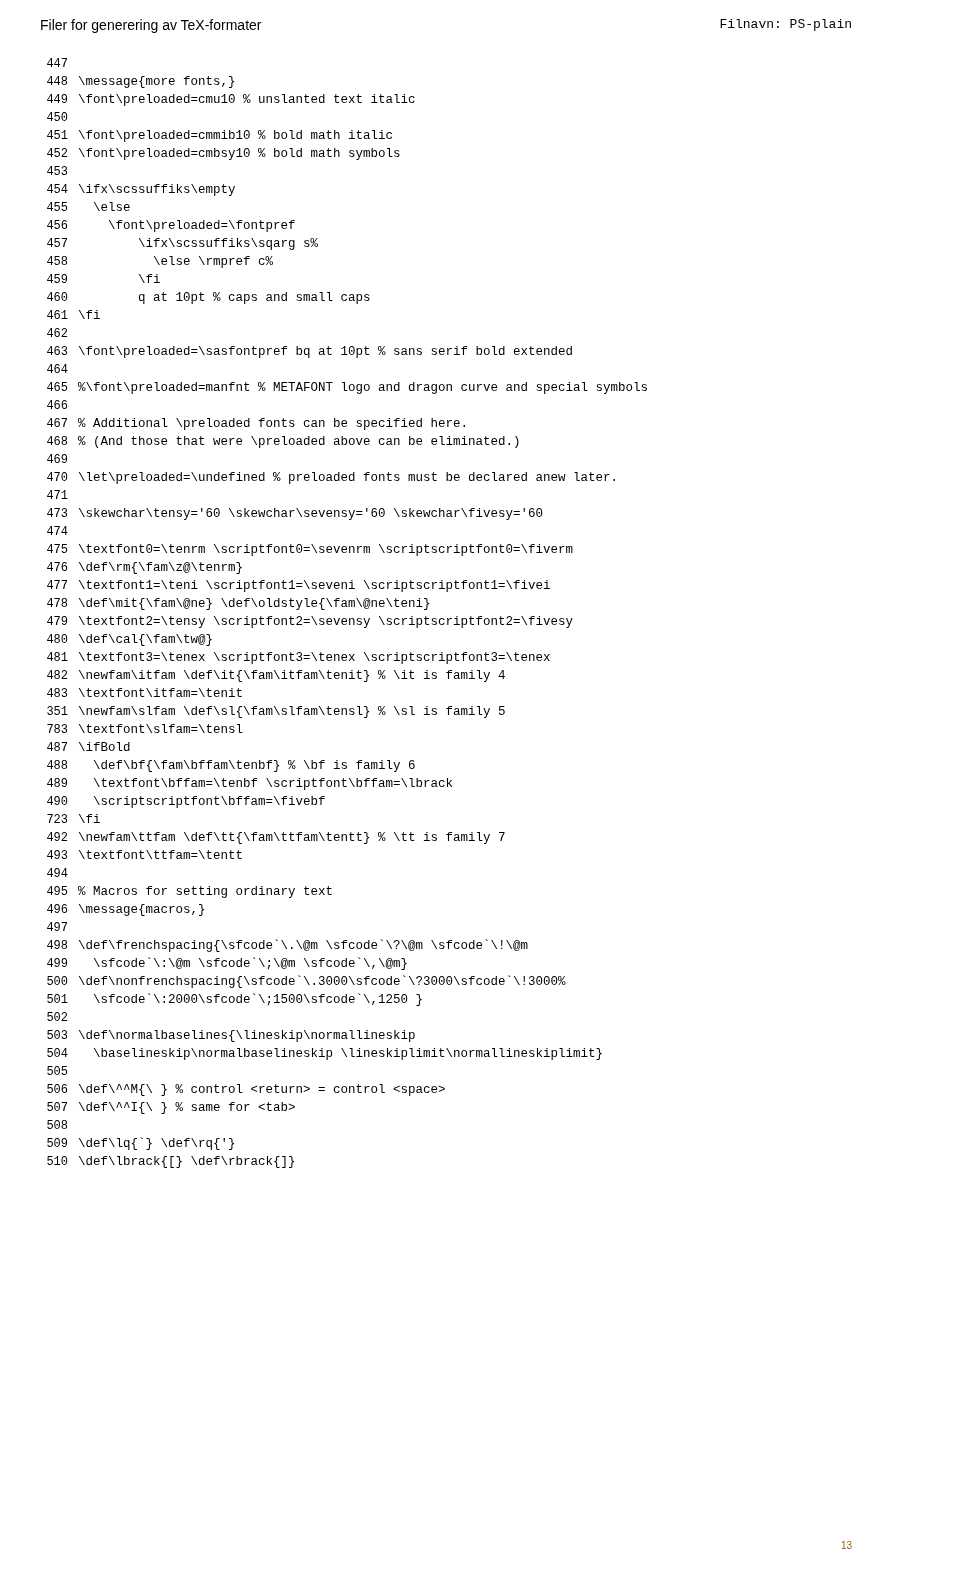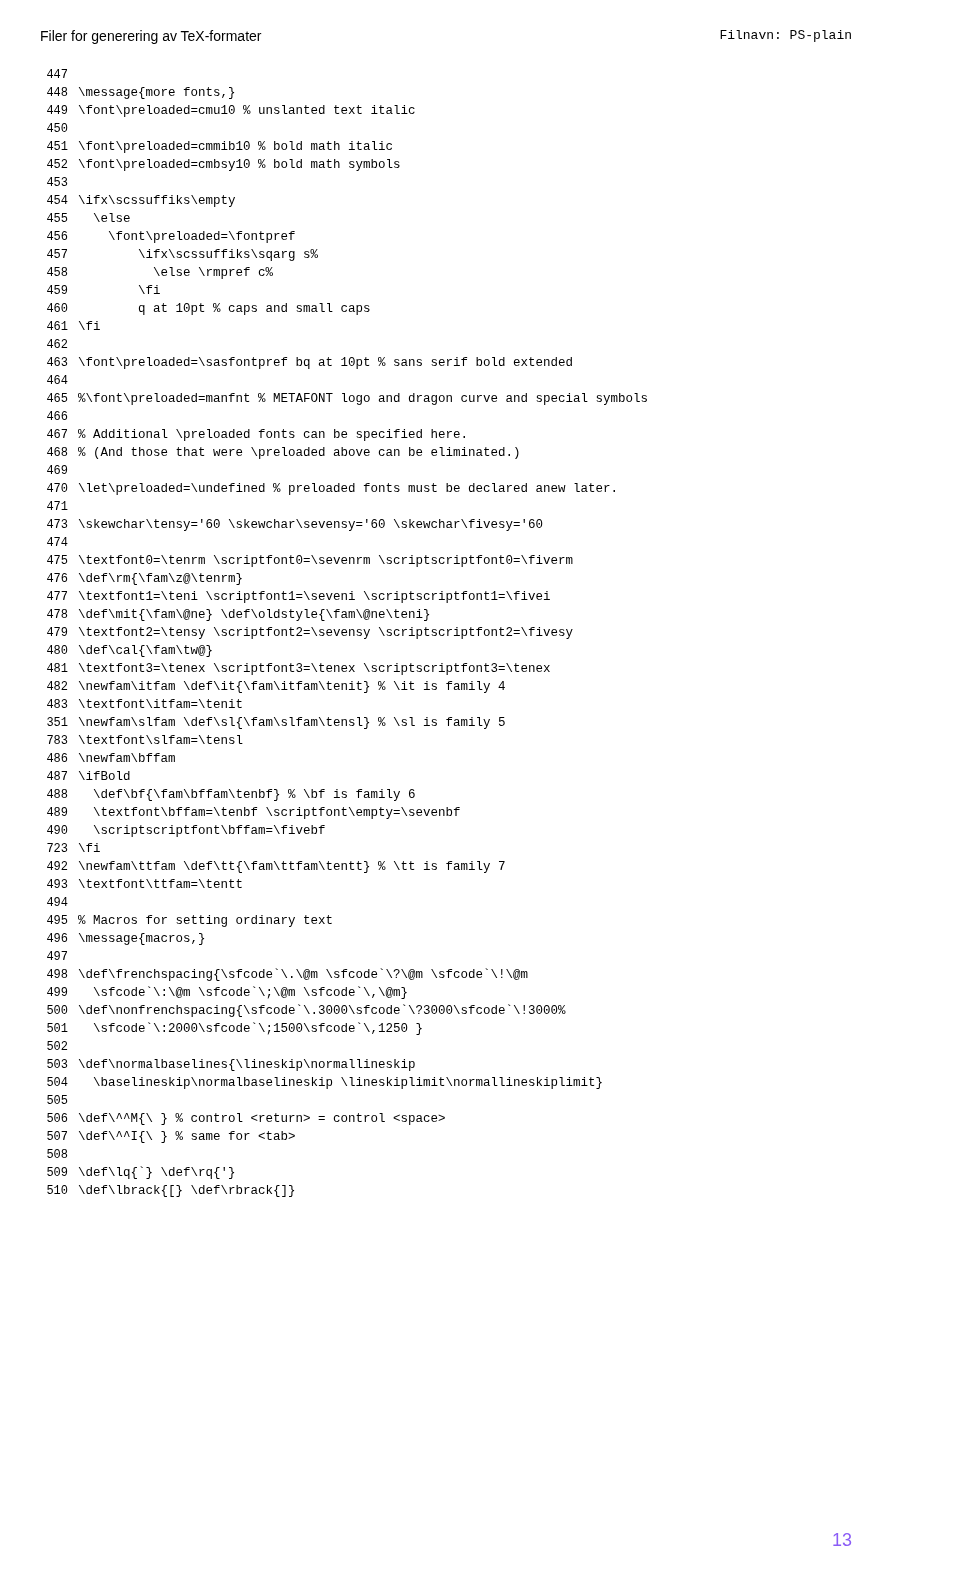--- a/index.html
+++ b/index.html
@@ -14,21 +14,21 @@
       font-size: 13px;
       color: #000000;
       width: 960px;
       min-height: 1571px;
       position: relative;
     }
 
     .page-container {
       width: 892px;
       min-height: 1571px;
-      padding: 28px 40px 40px 40px;
+      padding: 17px 40px 40px 40px;
       position: relative;
     }
 
     .header {
       display: flex;
       justify-content: space-between;
       align-items: flex-start;
       margin-bottom: 18px;
       padding-bottom: 4px;
     }
@@ -73,22 +73,22 @@
       font-size: 12.5px;
       line-height: 18px;
       color: #000;
     }
 
     .page-number {
       position: absolute;
       bottom: 20px;
       right: 40px;
       font-family: Arial, sans-serif;
-      font-size: 18px;
-      color: #8b5cf6;
+      font-size: 10px;
+      color: #a16207;
       margin-top: 24px;
     }
   </style>
 </head>
 <body>
 
 <div class="page-container">
   <div class="header">
     <div class="header-left">
       <span>Filer for generering av TeX-formater</span>
@@ -245,34 +245,30 @@
       </div>
       <div class="code-line">
         <span class="line-number">351</span>
         <span class="line-content">\newfam\slfam \def\sl{\fam\slfam\tensl} % \sl is family 5</span>
       </div>
       <div class="code-line">
         <span class="line-number">783</span>
         <span class="line-content">\textfont\slfam=\tensl</span>
       </div>
       <div class="code-line">
-        <span class="line-number">486</span>
-        <span class="line-content">\newfam\bffam</span>
-      </div>
-      <div class="code-line">
         <span class="line-number">487</span>
         <span class="line-content">\ifBold</span>
       </div>
       <div class="code-line">
         <span class="line-number">488</span>
         <span class="line-content">  \def\bf{\fam\bffam\tenbf} % \bf is family 6</span>
       </div>
       <div class="code-line">
         <span class="line-number">489</span>
-        <span class="line-content">  \textfont\bffam=\tenbf \scriptfont\empty=\sevenbf</span>
+        <span class="line-content">  \textfont\bffam=\tenbf \scriptfont\bffam=\lbrack</span>
       </div>
       <div class="code-line">
         <span class="line-number">490</span>
         <span class="line-content">  \scriptscriptfont\bffam=\fivebf</span>
       </div>
       <div class="code-line">
         <span class="line-number">723</span>
         <span class="line-content">\fi</span>
       </div>
       <div class="code-line">

